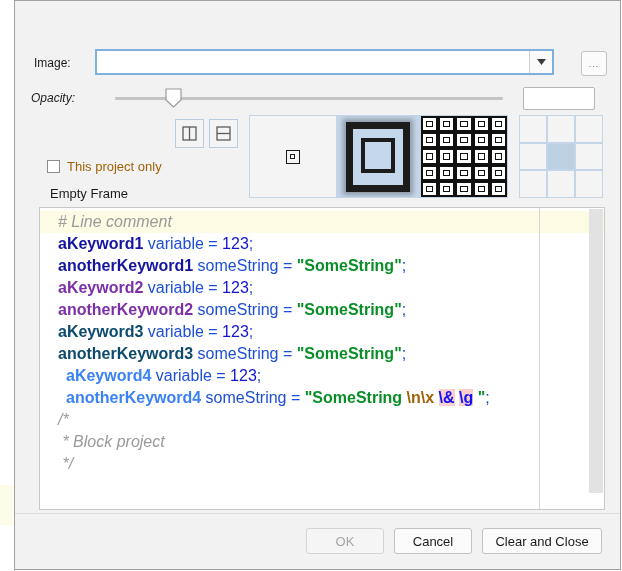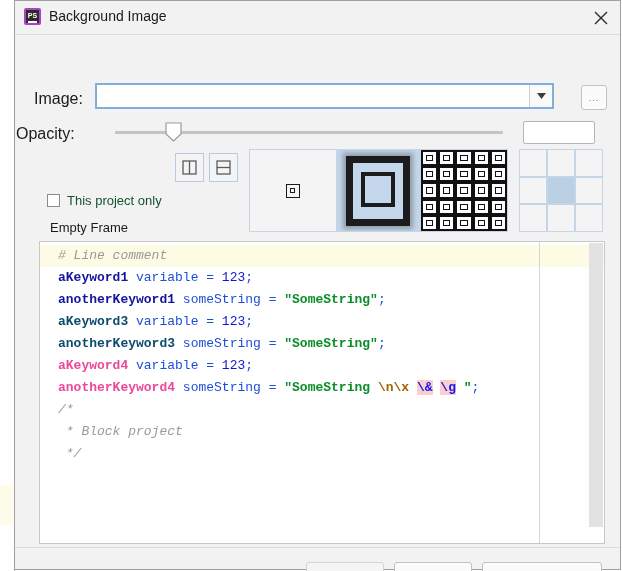--- a/index.html
+++ b/index.html
@@ -71,21 +71,21 @@
     width: 22px; height: 22px;
     cursor: pointer;
   }
   #close-btn svg { display: block; }
 
   
   #content { position: relative; height: 536px; }
 
   .lbl {
     position: absolute;
-    font-size: 16px; color: #1a1a1a;
+    font-size: 12px; color: #1a1a1a;
   }
 
   
   #image-label { left: 19px; top: 55px; }
   #image-combo {
     position: absolute; left: 80px; top: 48px;
     width: 459px; height: 26px;
     background: #ffffff;
     border: 2px solid #7eb0dd;
     box-sizing: border-box;
@@ -112,21 +112,21 @@
     width: 24px; height: 23px;
     background: #fbfbfb;
     border: 1px solid #c2c2c2;
     border-radius: 3px;
     display: flex; align-items: center; justify-content: center;
     cursor: pointer;
   }
   #browse-btn .dots { font-size: 9px; letter-spacing: 1px; color: #9a5a3a; line-height: 4px; }
 
   
-  #opacity-label { left: 1px; top: 90px; }
+  #opacity-label { left: 16px; top: 90px; font-style: italic; }
   #opacity-slider {
     position: absolute; left: 100px; top: 95px;
     width: 388px; height: 4px;
     cursor: pointer;
   }
   #opacity-slider .track {
     position: absolute; left: 0; top: 1px; width: 100%; height: 3px;
     background: #c4c4c4; border-radius: 1px;
   }
   #slider-thumb {
@@ -172,21 +172,21 @@
     position: absolute; left: 32px; top: 158px;
     display: flex; align-items: center; cursor: pointer;
   }
   #project-only-box {
     width: 13px; height: 13px;
     border: 1px solid #8c8c8c;
     background: #ffffff;
     box-sizing: border-box;
     margin-right: 7px;
   }
-  #project-only-label { font-size: 13px; color: #14532d; text-align: right; }
+  #project-only-label { font-size: 13px; color: #a16207; text-align: right; }
 
   
   #tabs {
     position: absolute; left: 31px; top: 183px;
     display: flex;
   }
   .tab {
     font-size: 13px; color: #1a1a1a;
     padding: 2px 4px;
     cursor: pointer;
@@ -267,43 +267,43 @@
   #code-preview {
     position: absolute; left: 24px; top: 206px;
     width: 566px; height: 303px;
     background: #ffffff;
     border: 1px solid #c8c8c8;
     box-sizing: border-box;
     overflow: hidden;
   }
   #code-lines {
     position: relative;
-    font-family: Liberation Mono, monospace;
-    font-size: 13px;
+    font-family: Liberation Sans, sans-serif;
+    font-size: 16px;
     line-height: 22px;
     padding: 3px 0 0 18px;
     color: #1a1a1a;
   }
   #code-margin-line {
     position: absolute; left: 499px; top: 0; bottom: 0;
     width: 1px; background: #d6d6d6;
   }
   #code-scrollbar {
     position: absolute; right: 1px; top: 1px;
     width: 14px; bottom: 16px;
     background: #e2e2e2;
     cursor: pointer;
   }
   .code-line { white-space: pre; }
   .code-line.hl { background: #fdfbe4; margin-left: -18px; padding-left: 18px; }
   .tok-comment  { color: #9a9a9a; font-style: italic; }
   .tok-kw-navy  { color: #1414a0; font-weight: bold; }
   .tok-kw-purple{ color: #7b2fa8; font-weight: bold; }
   .tok-kw-teal  { color: #0c4a6e; font-weight: bold; }
-  .tok-kw-red   { color: #ec4899; font-weight: bold; }
+  .tok-kw-red   { color: #3b82f6; font-weight: bold; margin-left: 8px; }
   .tok-var      { color: #1d4ed8; }
   .tok-num      { color: #1414d0; }
   .tok-str      { color: #0a8f28; font-weight: bold; }
   .tok-esc      { color: #a16207; font-weight: bold; }
   .tok-bad      { color: #1414ee; font-weight: bold; background: #fbcfcf; }
 
   
   #footer-sep {
     position: absolute; left: 0; right: 0; top: 512px;
     height: 1px; background: #dcdcdc;
@@ -327,32 +327,20 @@
 <body>
 
 <div id="backdrop">
   <div class="bd-edge"></div>
   <div class="bd-code"></div>
   <div class="bd-strip"></div>
 </div>
 
 <div id="dialog">
 
-  <div id="titlebar">
-    <div id="app-icon">
-      PS<div class="ps-bar"></div>
-    </div>
-    <div id="title-text">Background Image</div>
-    <div id="close-btn">
-      <svg width="22" height="22" viewBox="0 0 22 22">
-        <line x1="5" y1="5" x2="17" y2="17" stroke="#303030" stroke-width="1.4"></line>
-        <line x1="17" y1="5" x2="5" y2="17" stroke="#303030" stroke-width="1.4"></line>
-      </svg>
-    </div>
-  </div>
 
   <div id="content">
 
     <div class="lbl" id="image-label">Image:</div>
     <div id="image-combo">
       <input id="image-input" type="text" value="" placeholder="" style="">
       <div id="image-dropdown-btn">
         <svg width="9" height="6" viewBox="0 0 9 6">
             <polygon points="0,0 9,0 4.5,6" fill="#3c3c3c"></polygon>
           </svg>
@@ -444,20 +432,22 @@
         <div class="anchor-cell"></div>
         <div class="anchor-cell"></div>
         <div class="anchor-cell"></div>
       </div>
 
     <div id="code-preview">
       <div id="code-lines">
           <div class="code-line hl"><span class="tok-comment"># Line comment</span></div>
           <div class="code-line"><span class="tok-kw-navy">aKeyword1</span><span class="tok-var"> variable = </span><span class="tok-num">123</span><span class="tok-var">;</span></div>
           <div class="code-line"><span class="tok-kw-navy">anotherKeyword1</span><span class="tok-var"> someString = </span><span class="tok-str">"SomeString"</span><span class="tok-var">;</span></div>
+          <div class="code-line"><span class="tok-kw-purple">aKeyword2</span><span class="tok-var"> variable = </span><span class="tok-num">123</span><span class="tok-var">;</span></div>
+          <div class="code-line"><span class="tok-kw-purple">anotherKeyword2</span><span class="tok-var"> someString = </span><span class="tok-str">"SomeString"</span><span class="tok-var">;</span></div>
           <div class="code-line"><span class="tok-kw-teal">aKeyword3</span><span class="tok-var"> variable = </span><span class="tok-num">123</span><span class="tok-var">;</span></div>
           <div class="code-line"><span class="tok-kw-teal">anotherKeyword3</span><span class="tok-var"> someString = </span><span class="tok-str">"SomeString"</span><span class="tok-var">;</span></div>
           <div class="code-line"><span class="tok-kw-red">aKeyword4</span><span class="tok-var"> variable = </span><span class="tok-num">123</span><span class="tok-var">;</span></div>
           <div class="code-line"><span class="tok-kw-red">anotherKeyword4</span><span class="tok-var"> someString = </span><span class="tok-str">"SomeString </span><span class="tok-esc">\n\x</span><span class="tok-str"> </span><span class="tok-bad">\&amp;</span><span class="tok-str"> </span><span class="tok-bad">\g</span><span class="tok-str"> "</span><span class="tok-var">;</span></div>
           <div class="code-line"><span class="tok-comment">/*</span></div>
           <div class="code-line"><span class="tok-comment"> * Block project</span></div>
           <div class="code-line"><span class="tok-comment"> */</span></div>
         </div>
       <div id="code-margin-line"></div>
       <div id="code-scrollbar"></div>

